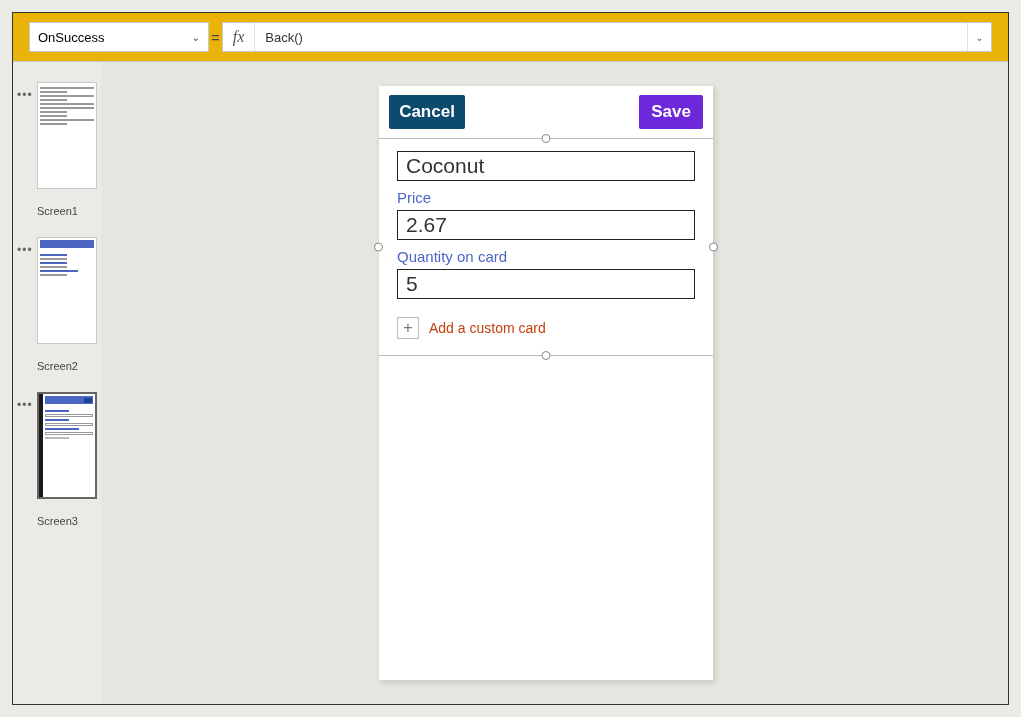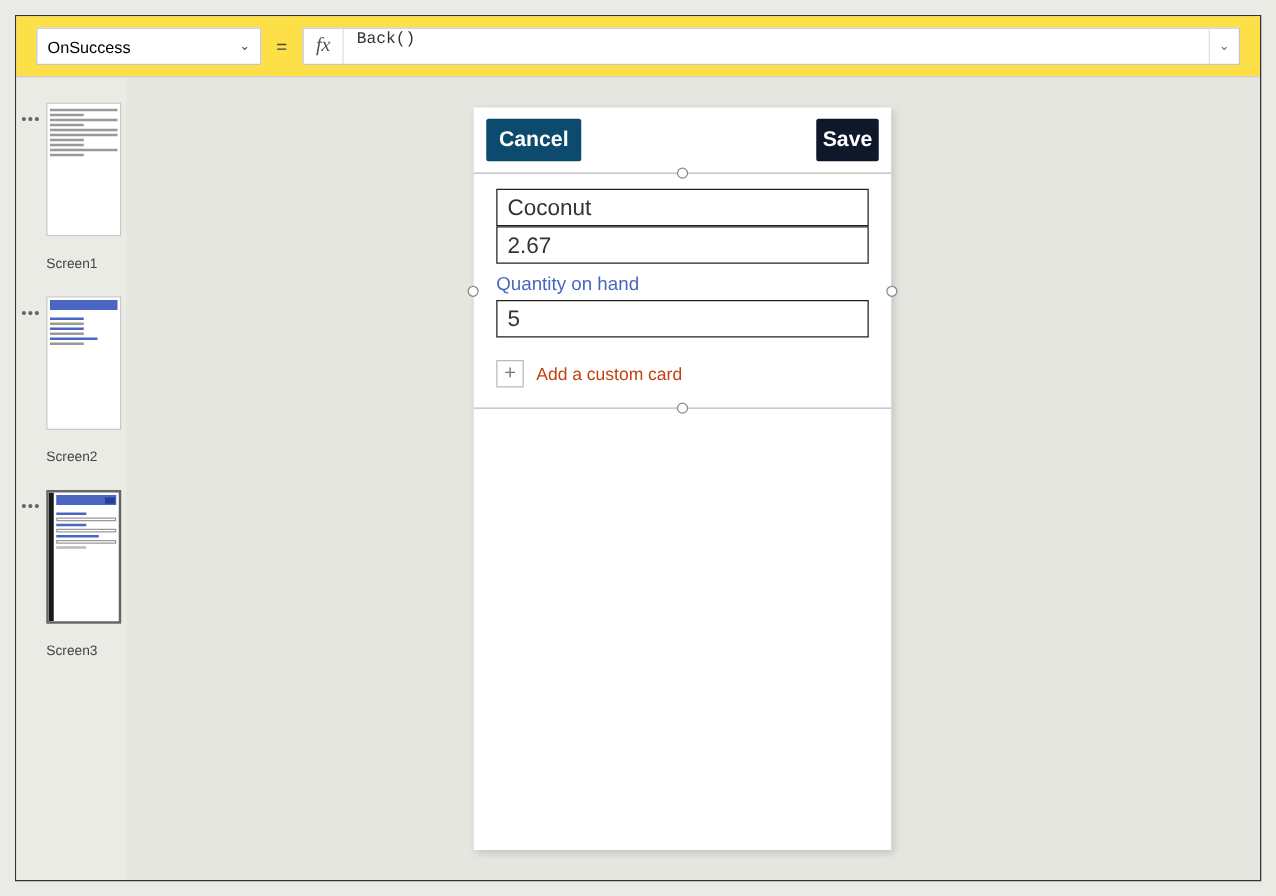--- a/index.html
+++ b/index.html
@@ -13,25 +13,24 @@
   .outer-border {
     position: absolute;
     top: 12px; left: 12px; right: 12px; bottom: 12px;
     border: 1px solid #333;
   }
   
   .formula-bar {
     position: absolute;
     top: 13px; left: 13px; right: 13px;
     height: 48px;
-    background: #fde047;
+    background: #eab308;
     display: flex;
     align-items: center;
     padding: 0 16px;
-    gap: 10px;
   }
   .prop-select {
     width: 180px;
     height: 30px;
     background: #fff;
     border: 1px solid #c8c8c8;
     font-size: 13px;
     padding: 0 8px;
     display: flex;
     align-items: center;
@@ -46,35 +45,35 @@
     font-size: 15px;
     color: #444;
     padding: 0 2px;
   }
   .formula-input-wrap {
     flex: 1;
     height: 30px;
     background: #fff;
     border: 1px solid #c8c8c8;
     display: flex;
-    align-items: flex-start;
+    align-items: center;
   }
   .fx {
     font-style: italic;
     font-family: Georgia, serif;
     color: #555;
     padding: 0 10px;
     border-right: 1px solid #e0e0e0;
     height: 100%;
     display:flex;align-items:center;
   }
   .formula-text {
     flex: 1;
     padding: 0 10px;
-    font-family: Liberation Mono, monospace;
+    font-family: Liberation Sans, sans-serif;
     font-size: 13px;
     color: #333;
   }
   .formula-expand {
     width: 24px;
     height: 100%;
     border-left: 1px solid #e0e0e0;
     display: flex;
     align-items: center;
     justify-content: center;
@@ -170,42 +169,42 @@
     font-size: 17px;
     font-weight: 600;
     cursor: pointer;
     border-radius: 2px;
   }
   .btn-cancel {
     width: 76px;
     background: #0c4a6e;
   }
   .btn-save {
-    width: 50px;
-    background: #0f172a;
+    width: 64px;
+    background: #6d28d9;
   }
   
   .form-area {
     position: relative;
     border-top: 1px solid #bbb;
     border-bottom: 1px solid #bbb;
     padding: 12px 18px 16px 18px;
   }
   .field-label {
     color: #4a66c2;
     font-size: 15px;
     margin-top: 8px;
     margin-bottom: 4px;
   }
   .field-input {
     width: 100%;
     height: 30px;
     border: 1px solid #222;
     padding: 0 8px;
-    font-size: 18px;
+    font-size: 21px;
     color: #333;
     display: flex;
     align-items: center;
     background: #fff;
   }
   .add-card {
     display: flex;
     align-items: center;
     margin-top: 18px;
     cursor: pointer;
@@ -321,23 +320,24 @@
       <div class="btn btn-save">Save</div>
     </div>
     <div class="form-area">
       <div class="handle h-tc"></div>
       <div class="handle h-bc"></div>
       <div class="handle h-ml"></div>
       <div class="handle h-mr"></div>
 
       <div class="field-input">Coconut</div>
 
+      <div class="field-label">Price</div>
       <div class="field-input">2.67</div>
 
-      <div class="field-label">Quantity on hand</div>
+      <div class="field-label">Quantity on card</div>
       <div class="field-input">5</div>
 
       <div class="add-card">
         <div class="add-icon">+</div>
         <div class="add-text">Add a custom card</div>
       </div>
     </div>
   </div>
 </div>
 

